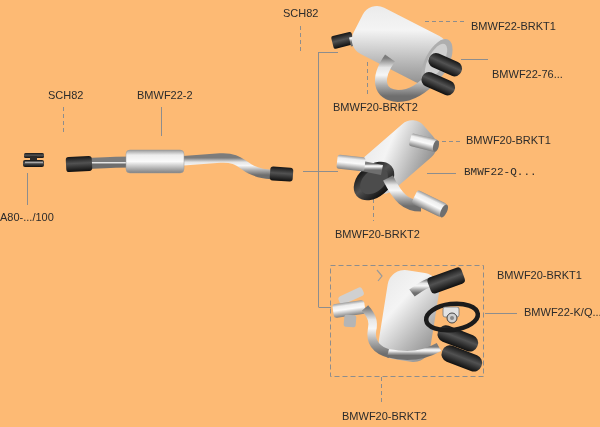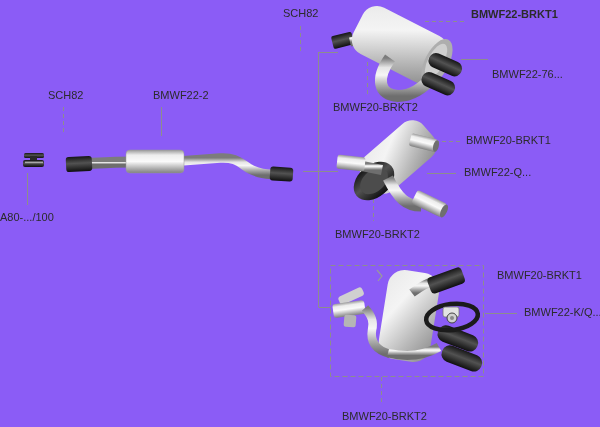--- a/index.html
+++ b/index.html
@@ -1,17 +1,17 @@
 <!DOCTYPE html>
 <html><head>
 <meta charset="utf-8">
 <style>
   html,body { margin:0; padding:0; background:#ffffff; }
   .stage {
-    position:relative; width:600px; height:427px; background:#8b5cf6;
+    position:relative; width:600px; height:427px; background:#fdba74;
     overflow:hidden; font-family:"Liberation Sans", sans-serif;
   }
   .stage svg { position:absolute; left:0; top:0; }
   .lbl {
     position:absolute; font-size:11px; line-height:12px; color:#2b2b2b;
     white-space:nowrap; letter-spacing:0; user-select:none;
   }
 </style>
 </head>
 <body>
@@ -121,26 +121,26 @@
       <g>
         <ellipse cx="452" cy="317" rx="26" ry="13" transform="rotate(-7 452 317)" fill="none" stroke="#1b1b1b" stroke-width="4.5"></ellipse>
         <rect x="443" y="307" width="16" height="10" rx="2" fill="#e3e3e3" stroke="#777777" stroke-width="0.8"></rect>
         <circle cx="452" cy="318" r="5" fill="#cfcfcf" stroke="#444444" stroke-width="1"></circle>
         <circle cx="452" cy="318" r="2" fill="#888888"></circle>
       </g>
     </g>
   </svg>
 
   <div class="lbl" style="left:283px; top:7px;">SCH82</div>
-  <div class="lbl" style="left:471px; top:8px;font-weight:bold;">BMWF22-BRKT1</div>
+  <div class="lbl" style="left:471px; top:20px;">BMWF22-BRKT1</div>
   <div class="lbl" style="left:492px; top:52px;margin-top:16px;">BMWF22-76...</div>
   <div class="lbl" style="left:333px; top:101px;">BMWF20-BRKT2</div>
   <div class="lbl" style="left:466px; top:134px;">BMWF20-BRKT1</div>
-  <div class="lbl" style="left:464px; top:166px;">BMWF22-Q...</div>
+  <div class="lbl" style="left:464px; top:166px;font-family:Liberation Mono, monospace;">BMWF22-Q...</div>
   <div class="lbl" style="left:335px; top:228px;">BMWF20-BRKT2</div>
   <div class="lbl" style="left:497px; top:269px;">BMWF20-BRKT1</div>
   <div class="lbl" style="left:524px; top:306px;">BMWF22-K/Q...</div>
   <div class="lbl" style="left:342px; top:410px;">BMWF20-BRKT2</div>
   <div class="lbl" style="left:48px;  top:89px;">SCH82</div>
-  <div class="lbl" style="left:137px; top:89px;margin-left:16px;">BMWF22-2</div>
+  <div class="lbl" style="left:137px; top:89px;">BMWF22-2</div>
   <div class="lbl" style="left:0px;   top:211px;text-align:center;">A80-.../100</div>
 
 </div>
 
 </body></html>

